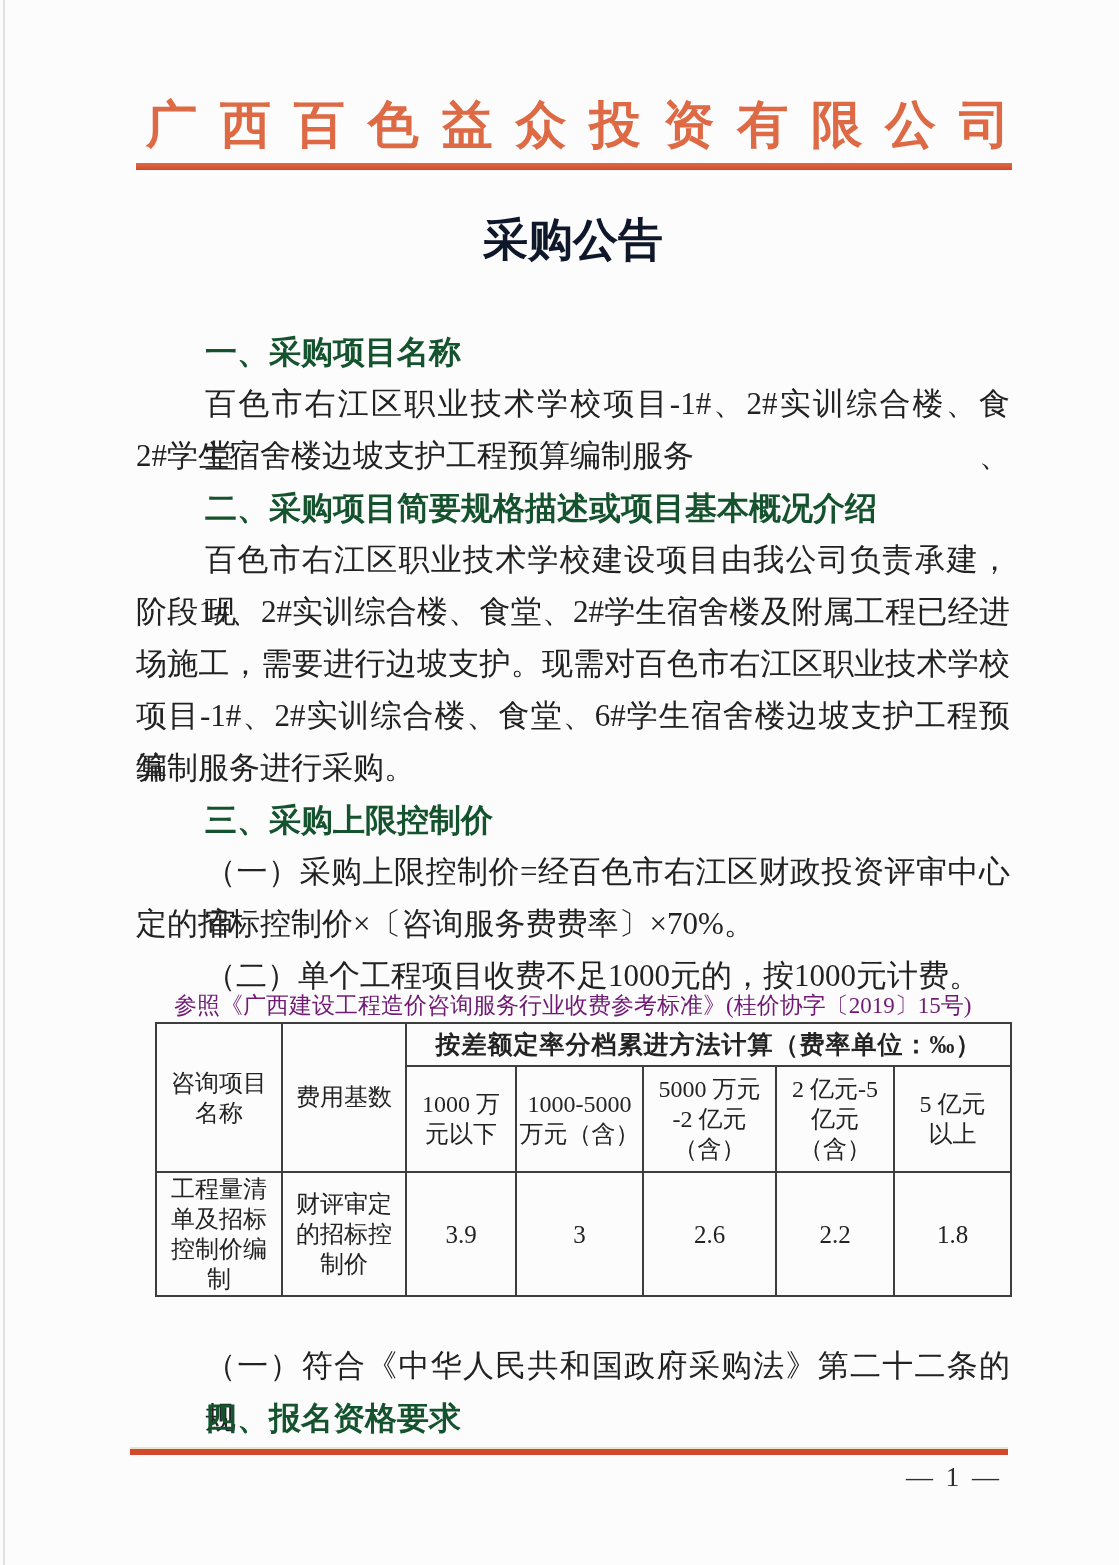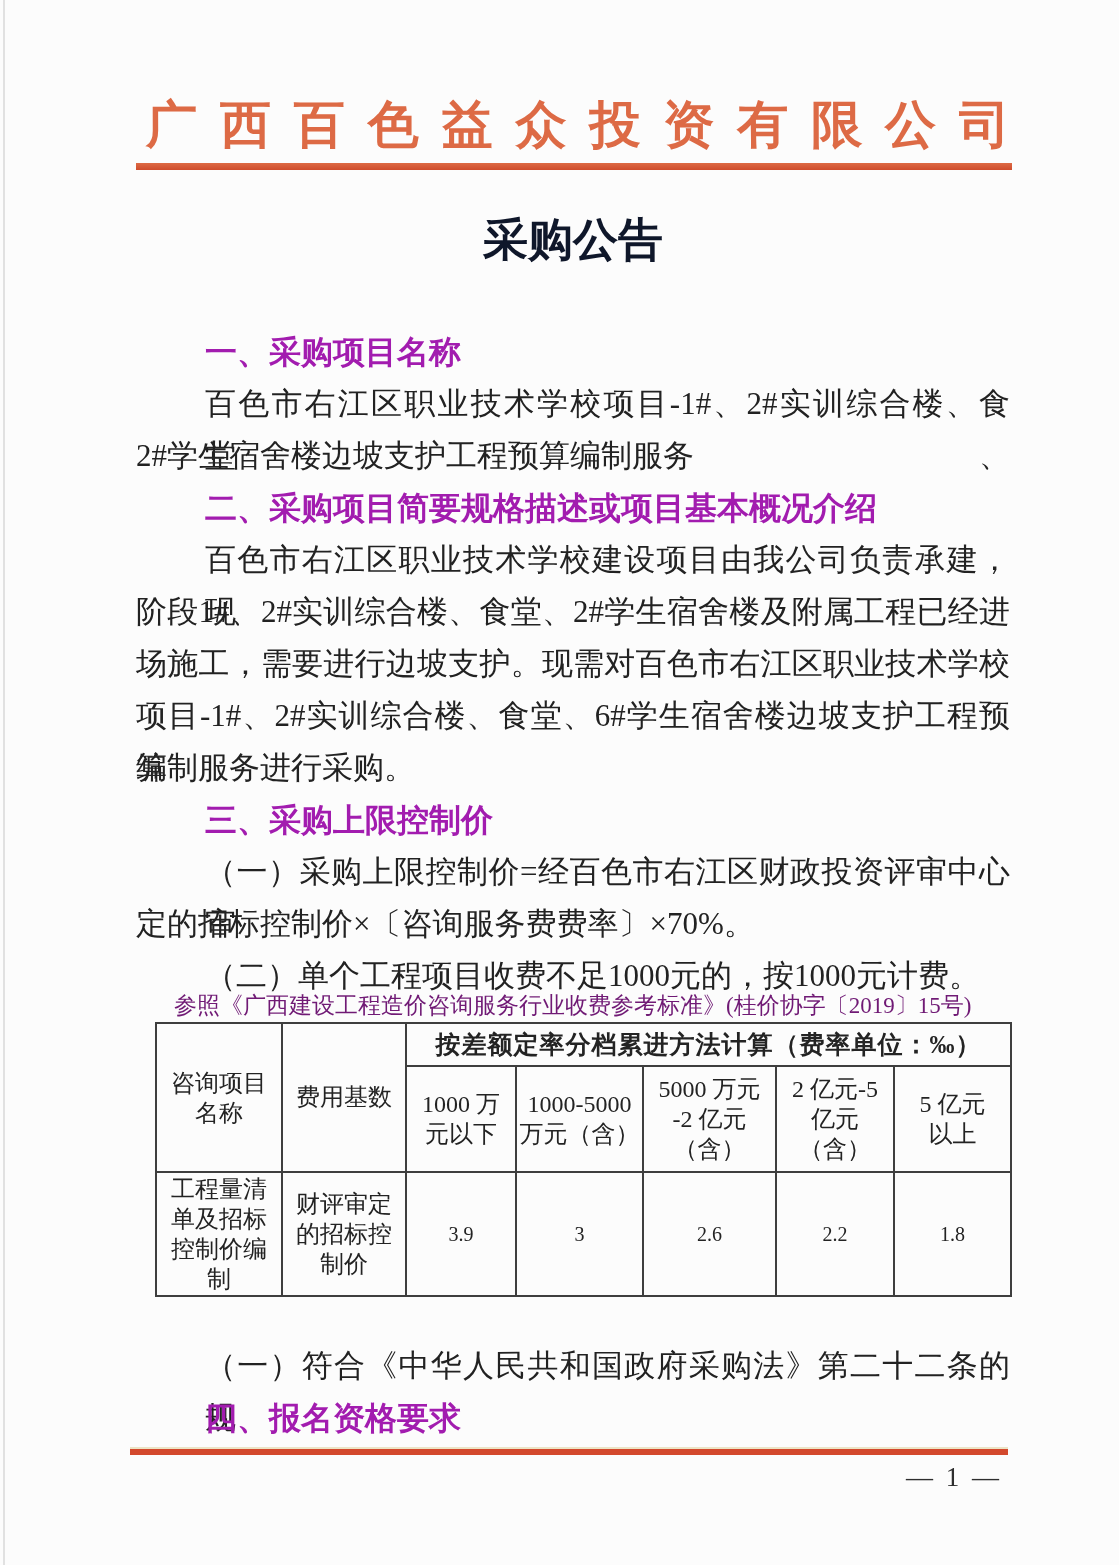--- a/index.html
+++ b/index.html
@@ -31,37 +31,37 @@
     font-size:45px;font-weight:bold;color:#0f172a;
   }
 
   .body-block{position:absolute;top:326px;left:136px;width:874px;font-size:31px;}
   .sec4-block{position:absolute;top:1340px;left:136px;width:874px;font-size:31px;}
   .line{height:52px;line-height:52px;white-space:nowrap;overflow:visible;}
   .line.just{white-space:normal;text-align:justify;text-align-last:justify;}
   .line.indent{padding-left:69px;}
   .line.h{
     font-family:"Liberation Sans","DejaVu Sans",sans-serif;
-    font-weight:bold;font-size:32px;color:#a21caf;
+    font-weight:bold;font-size:32px;color:#14532d;
   }
 
   .table-caption{position:absolute;top:990px;left:174px;width:850px;font-size:23px;white-space:nowrap;color:#701a75;}
 
   table.fee{
     position:absolute;top:1022px;left:155px;width:855px;
     border-collapse:collapse;table-layout:fixed;font-size:24px;color:#232323;
   }
   table.fee td{
     border:2px solid var(--table-border);
     text-align:center;vertical-align:middle;padding:0;line-height:31px;
   }
   tr.r1{height:43px;} tr.r2{height:106px;} tr.r3{height:124px;}
   td.method{font-size:25px;letter-spacing:1px;font-weight:bold;}
   td .cl{line-height:30px;}
-  td.rate{font-size:20px;font-family:"Liberation Serif","DejaVu Serif",serif;}
+  td.rate{font-size:25px;font-family:"Liberation Serif","DejaVu Serif",serif;}
 
   .footer-rule{
     position:absolute;top:1447px;left:130px;width:878px;height:8px;
     background:linear-gradient(180deg,var(--rule-ivory) 0%,var(--rule-ivory) 28%,var(--rule-red) 28%,var(--rule-red) 100%);
   }
   .pagenum{
     position:absolute;top:1462px;left:136px;width:866px;text-align:right;
     font-size:27px;color:#2e2e2e;letter-spacing:3px;
   }
 </style>

